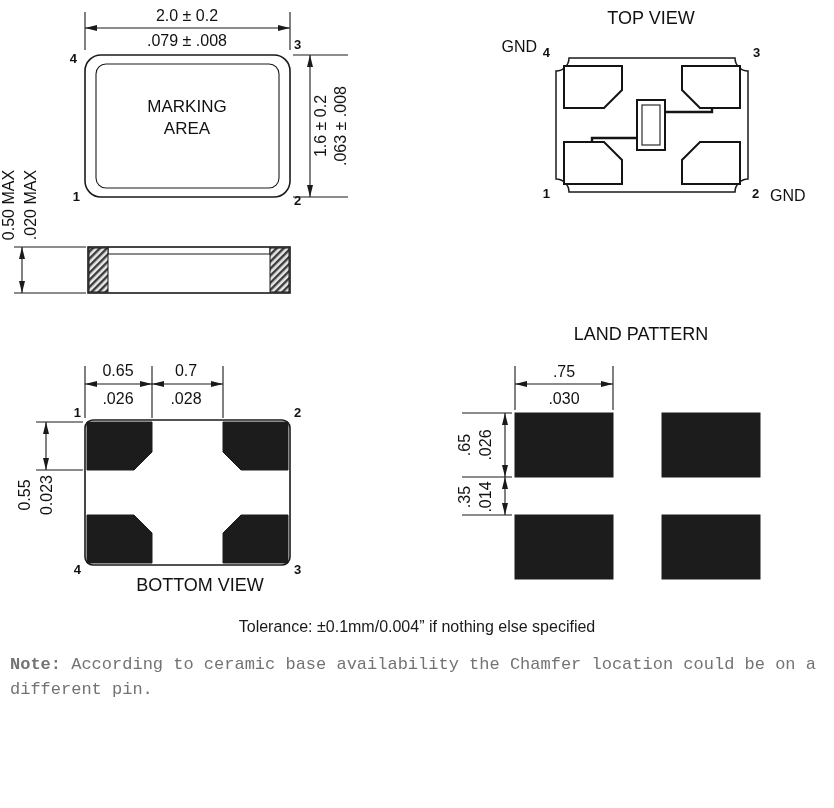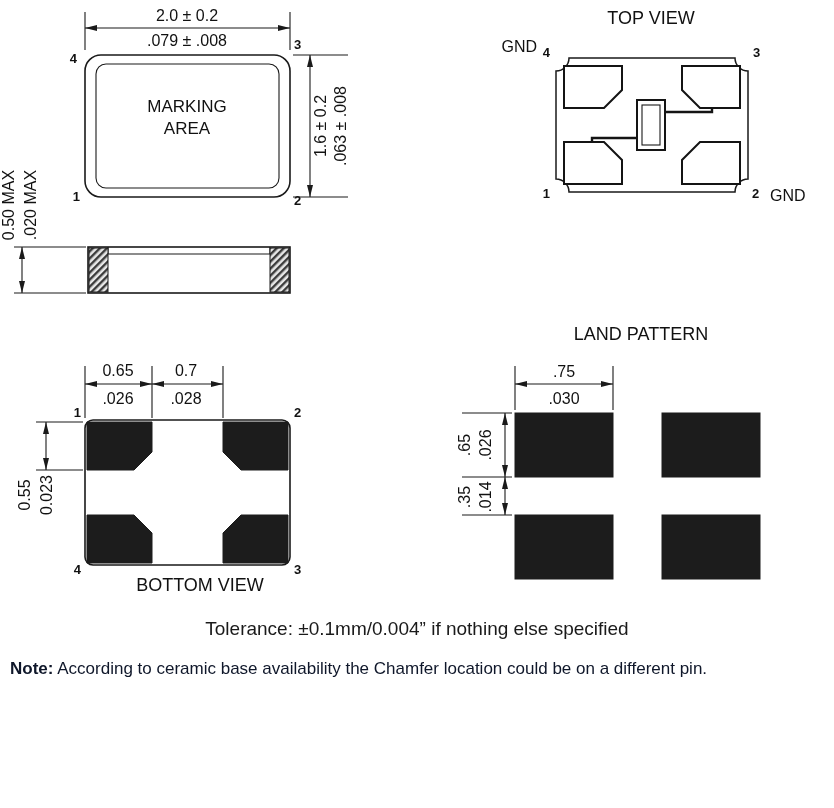--- a/index.html
+++ b/index.html
@@ -12,22 +12,22 @@
   .pin{font-size:13px;font-weight:bold;}
   .title{font-size:18px;}
   .gnd{font-size:16px;}
   .mark{font-size:17px;}
   .ln{stroke:#1a1a1a;stroke-width:1.5;fill:none;}
   .thin{stroke:#1a1a1a;stroke-width:1.1;fill:none;}
   .body{fill:#ffffff;stroke:#1a1a1a;stroke-width:1.6;}
   .elec{fill:#ffffff;stroke:#141414;stroke-width:2;}
   .pad{fill:#1c1c1c;stroke:#1c1c1c;stroke-width:1;}
   .lead{stroke:#141414;stroke-width:2.4;fill:none;}
-  .tolerance{margin-top:14px;text-align:center;font-size:19px;color:#1a1a1a;}
-  .note{margin:16px 8px 0 10px;font-size:17px;line-height:25px;color:#0f172a;}
+  .tolerance{margin-top:14px;text-align:center;font-size:16px;color:#1a1a1a;}
+  .note{margin:16px 8px 0 10px;font-size:17px;line-height:25px;color:#737373;font-family:Liberation Mono, monospace;}
 </style>
 </head>
 <body>
 
 
 
 <svg width="834" height="600" viewBox="0 0 834 600">
   <defs>
     <marker id="arr" markerWidth="13" markerHeight="8" refX="12" refY="3" orient="auto-start-reverse" markerUnits="userSpaceOnUse">
       <path d="M0,0 L12,3 L0,6 Z" fill="#1a1a1a"></path>

